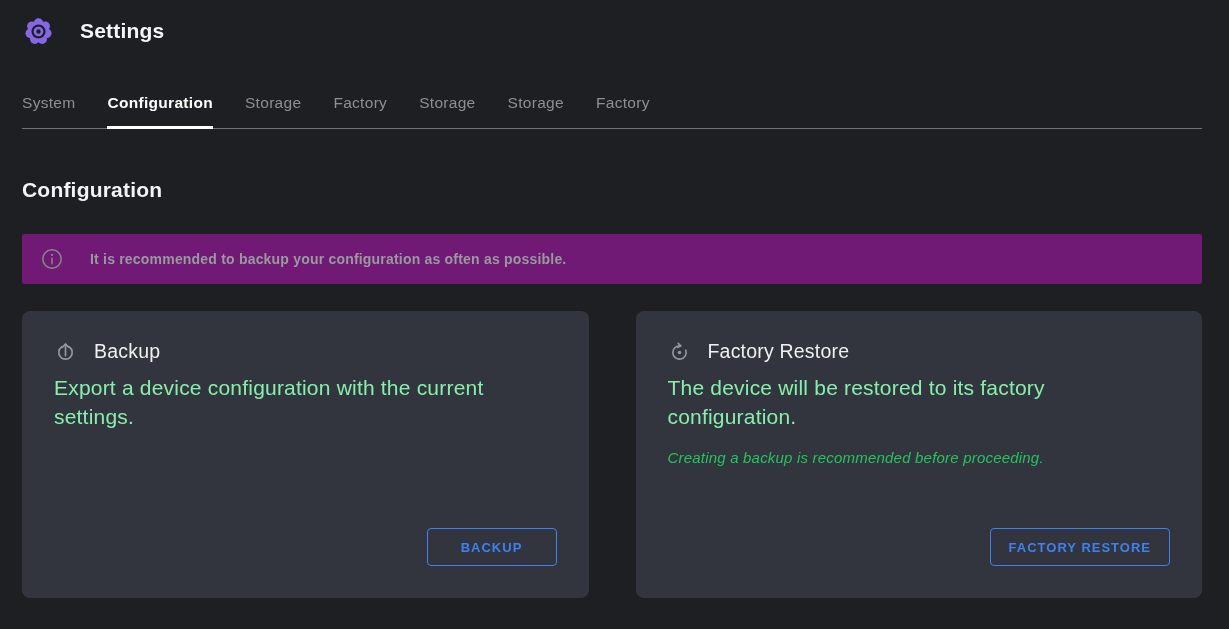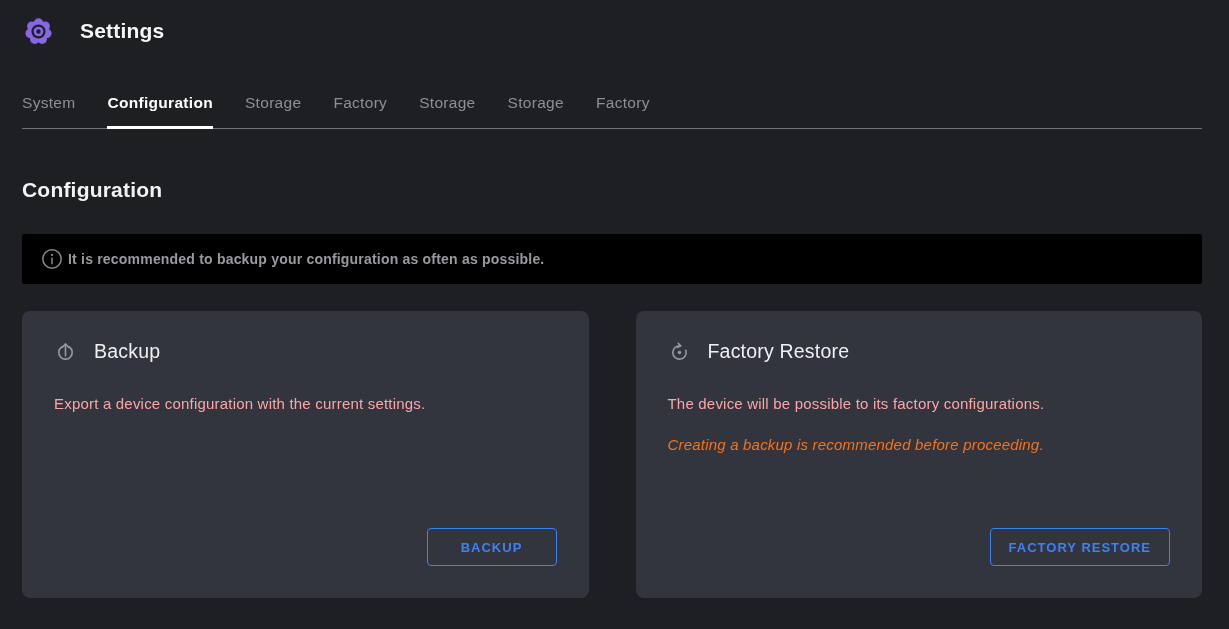--- a/index.html
+++ b/index.html
@@ -42,23 +42,23 @@
 
   
   .section-heading {
     margin: 49px 0 0 22px;
     font-size: 21px; font-weight: 700; color: #f2f3f5;
     letter-spacing: 0.2px;
   }
 
   
   .banner {
-    display: flex; align-items: center; gap: 5px;
+    display: flex; align-items: center; gap: 27px;
     margin: 32px 27px 0 22px; height: 50px;
-    background: #000000; border-radius: 2px;
+    background: #701a75; border-radius: 2px;
     padding-left: 19px;
   }
   .banner-text {
     font-size: 14px; font-weight: 700;
     color: #989aa0; letter-spacing: 0.2px;
   }
 
   
   .cards {
     display: flex; gap: 47px;
@@ -69,28 +69,28 @@
     height: 287px;
     background: #32353d; border-radius: 8px;
     padding: 29px 32px 32px 32px;
   }
   .card-head { display: flex; align-items: center; gap: 17px; }
   .card-title {
     font-size: 19.5px; font-weight: 400; color: #eef0f2;
     letter-spacing: 0.2px;
   }
   .card-desc {
-    margin-top: 26px;
-    font-size: 15px; line-height: 29px;
-    color: #fca5a5; letter-spacing: 0.2px;
+    margin-top: 10px;
+    font-size: 21px; line-height: 29px;
+    color: #86efac; letter-spacing: 0.2px;
   }
   .card-note {
     margin-top: 12px;
     font-size: 15px; line-height: 29px;
-    font-style: italic; color: #f97316; letter-spacing: 0.2px;
+    font-style: italic; color: #22c55e; letter-spacing: 0.2px;
   }
   .card-btn {
     position: absolute; right: 32px; bottom: 32px;
     height: 38px; min-width: 130px; padding: 0 18px;
     background: transparent;
     border: 1px solid #3f80f3; border-radius: 4px;
     color: #3f80f3;
     font-family: inherit; font-size: 13px; font-weight: 700;
     letter-spacing: 1px;
     cursor: pointer;
@@ -166,19 +166,19 @@
       <div class="card-head">
         <span class="icon">
           <svg width="23" height="23" viewBox="0 0 24 24" fill="none" stroke="#96989d" stroke-width="1.7" stroke-linecap="round" stroke-linejoin="round">
             <path d="M18.58 10.61 A7 7 0 1 1 13.22 6.11"></path>
             <path d="M9.9 7.76 L13.22 6.11 L10.65 3.44"></path>
             <circle cx="12" cy="13" r="1.8" fill="#96989d" stroke="none"></circle>
           </svg>
         </span>
         <span class="card-title">Factory Restore</span>
       </div>
-      <div class="card-desc">The device will be possible to its factory configurations.</div>
+      <div class="card-desc">The device will be restored to its factory configuration.</div>
       <div class="card-note">Creating a backup is recommended before proceeding.</div>
       <button class="card-btn">FACTORY RESTORE</button>
     </section>
 
   </div>
 </main>
 
 </body></html>

